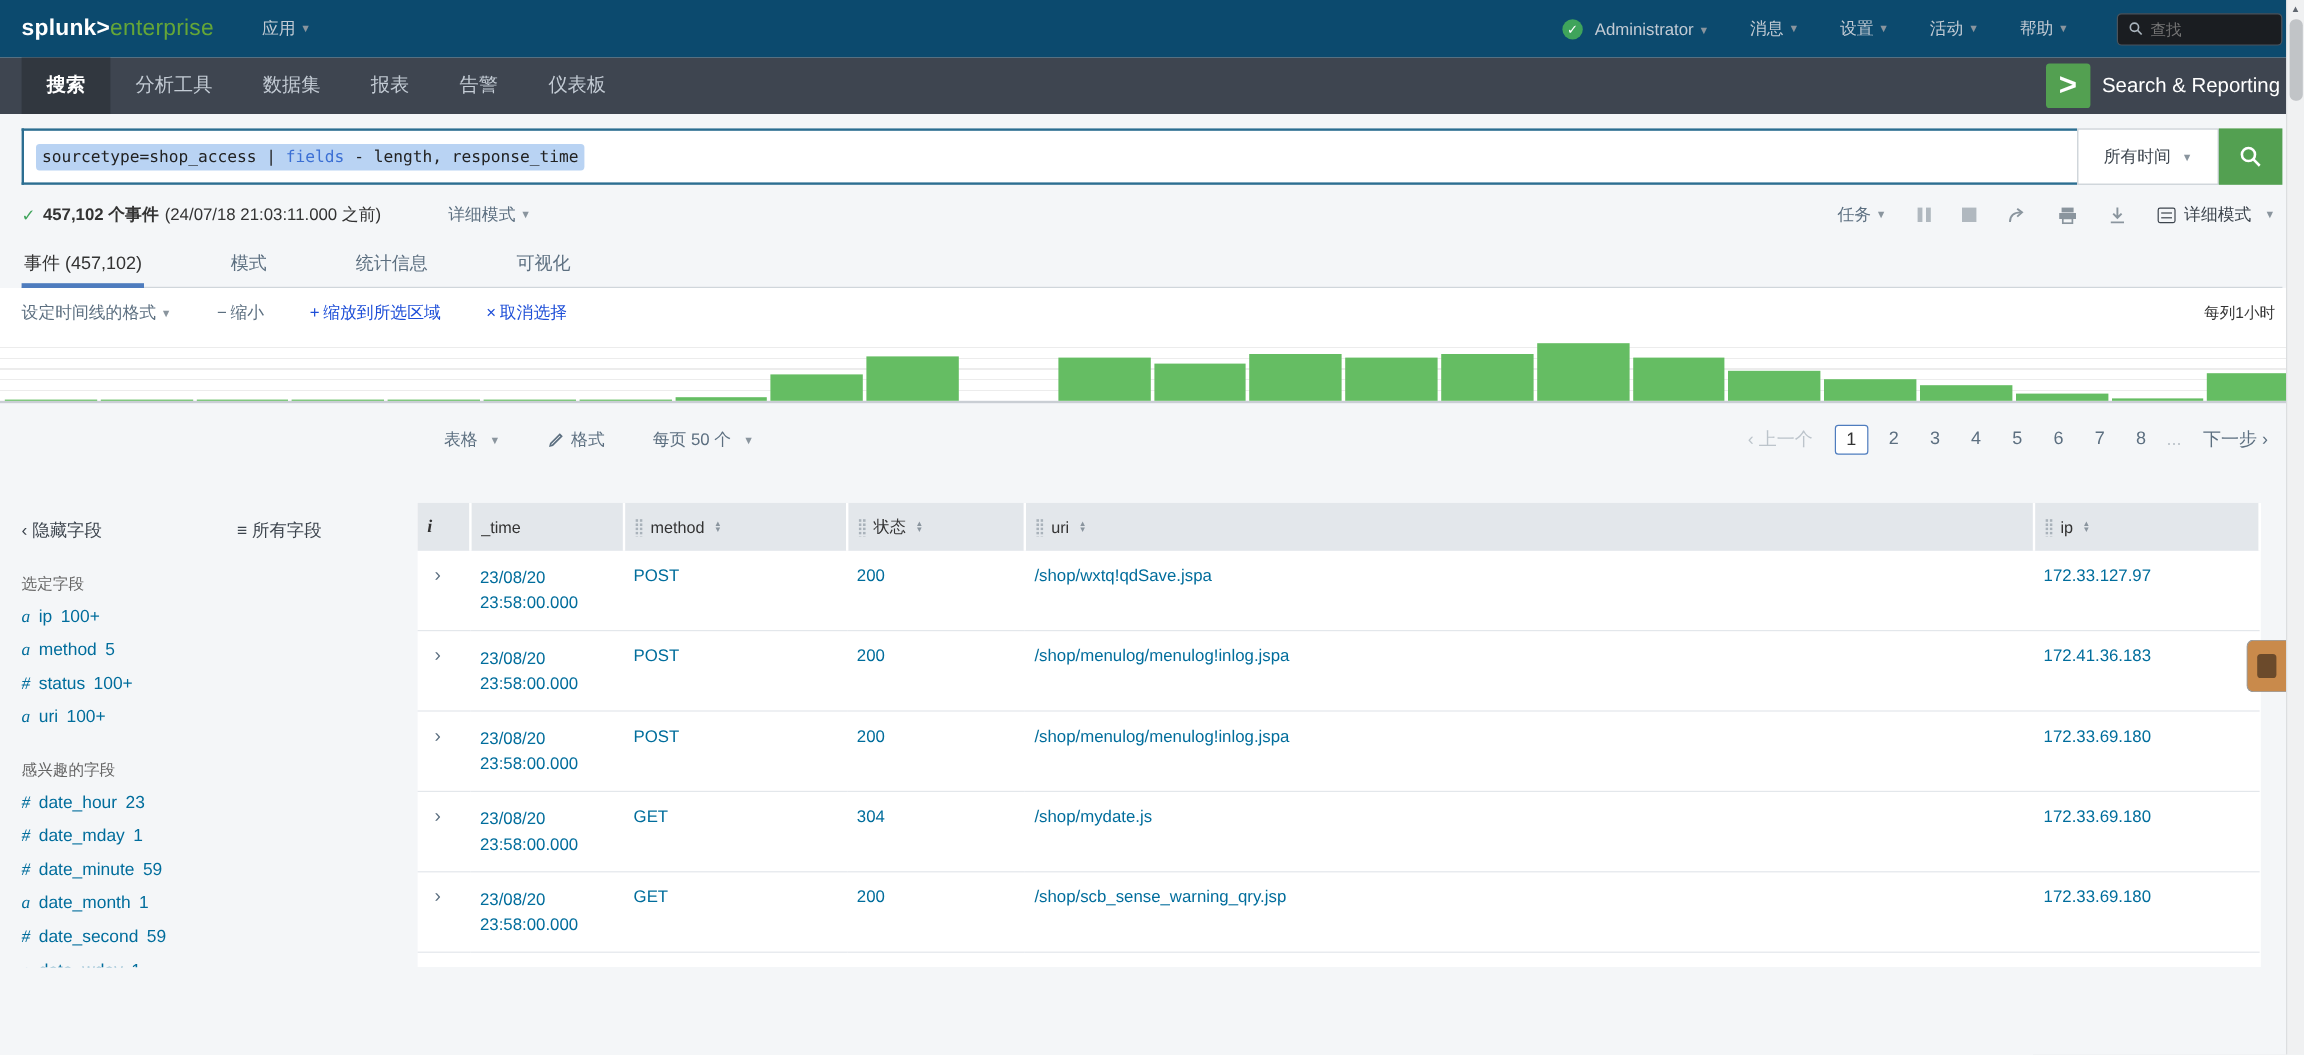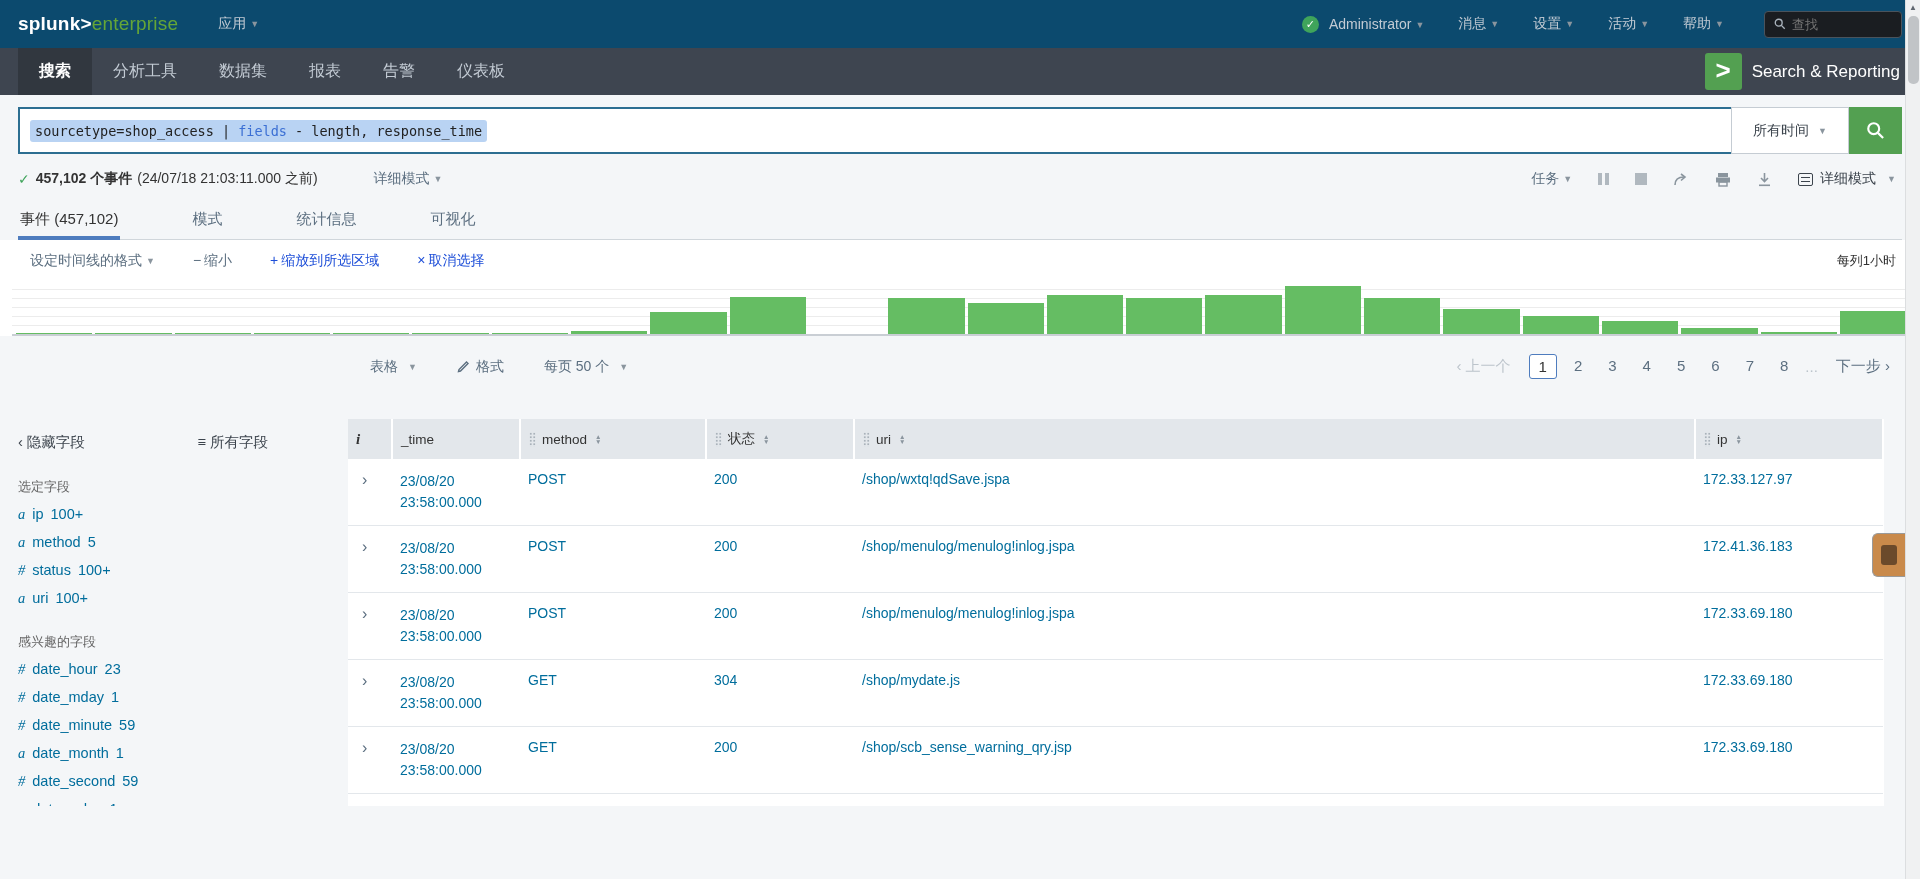--- a/index.html
+++ b/index.html
@@ -66,21 +66,21 @@
   .vbox::before, .vbox::after { content:""; position:absolute; left:2px; right:2px; height:1.5px; background:#3c444d; }
   .vbox::before { top:3px; } .vbox::after { top:7px; }
 
   
   .maintabs { display:flex; margin:14px 18px 0 18px; border-bottom:1px solid #d0d6db;gap:28px; }
   .mtab { font-size:15px; color:#5c6f80; padding:8px 2px 10px 2px; margin-right:42px; cursor:pointer; position:relative; }
   .mtab.active { color:#333; }
   .mtab.active::after { content:""; position:absolute; left:0; right:0; bottom:-1px; height:4px; background:#4e7cbe; }
 
   
-  .timelinewrap { background:#fff; margin:0; padding:0 0 0 12px; }
+  .timelinewrap { background:#fff; margin:0; padding:0 0 0 0; }
   .tl-controls { display:flex; align-items:center; padding:12px 24px 10px 18px; font-size:14px; }
   .tl-btn { color:#5c6f80; margin-right:38px; cursor:pointer; }
   .tl-btn .sym { margin-right:3px; }
   .tl-btn.disabled { color:#1d4ed8; cursor:default; }
   .tl-controls .spacer { flex:1; }
   .tl-scale { color:#333; font-size:13px; }
   .histo { position:relative; height:54px; margin:2px 0 0 0; border-bottom:2px solid #c9ced4;
            background:repeating-linear-gradient(to top, #fff 0 1px, #fff 1px 8px, #ececec 8px 9px);
            display:flex; align-items:flex-end; gap:3px; padding:0 4px; }
   .bar { flex:1; background:#65bd63; }

